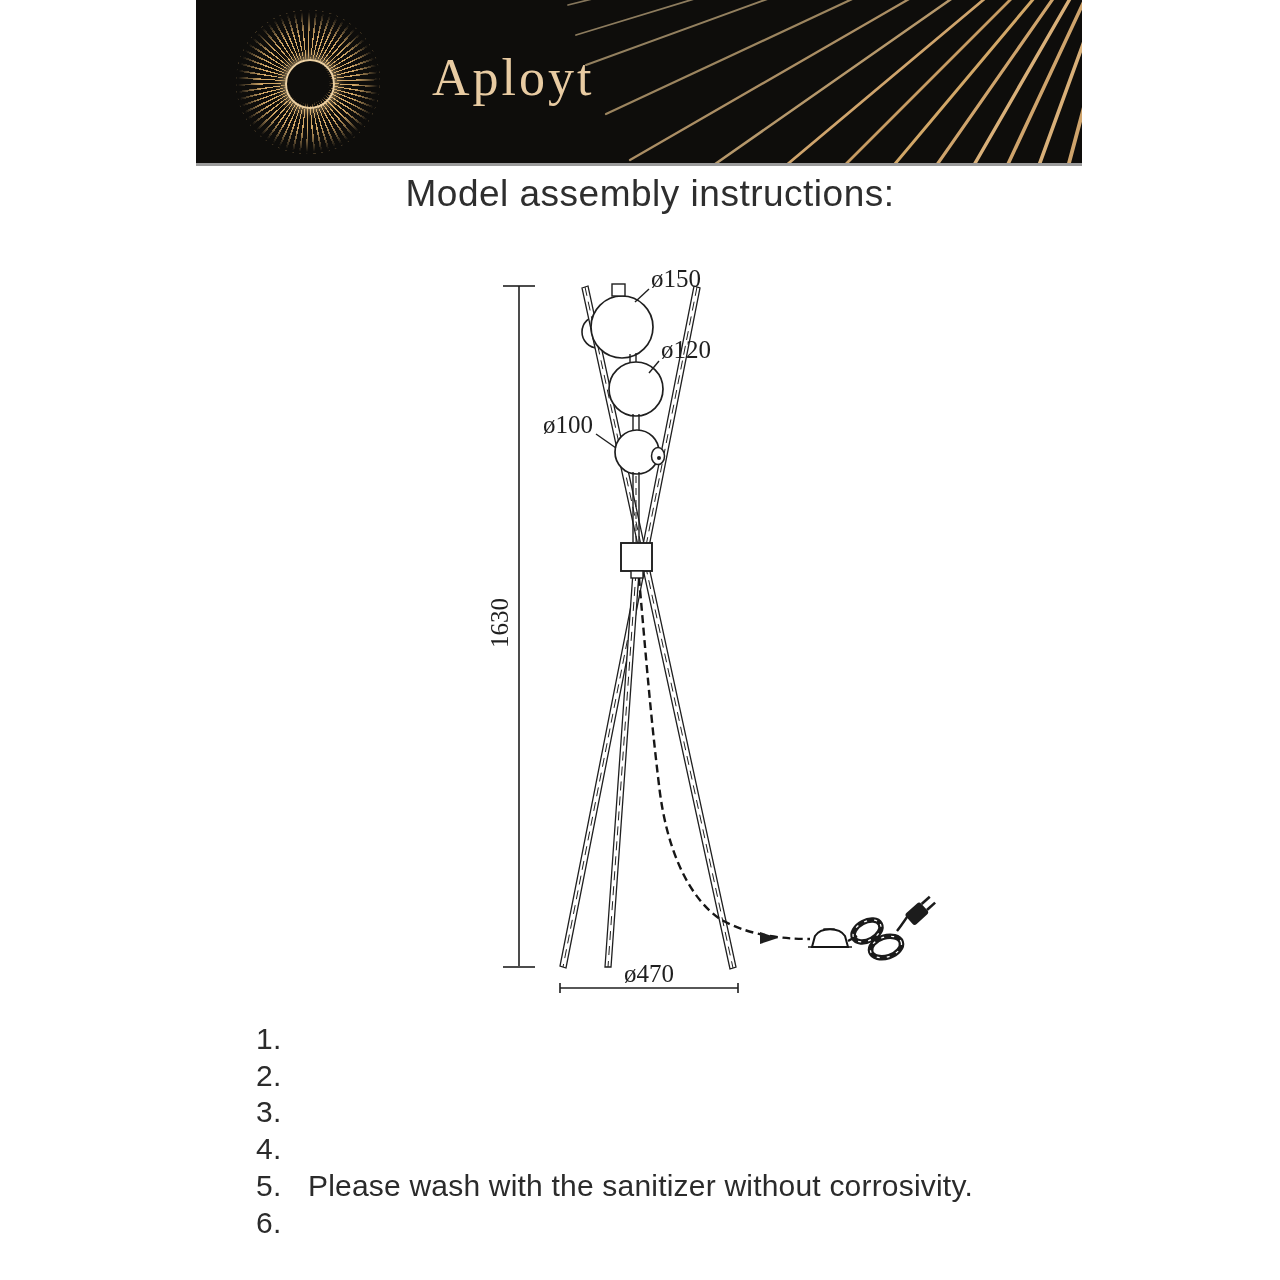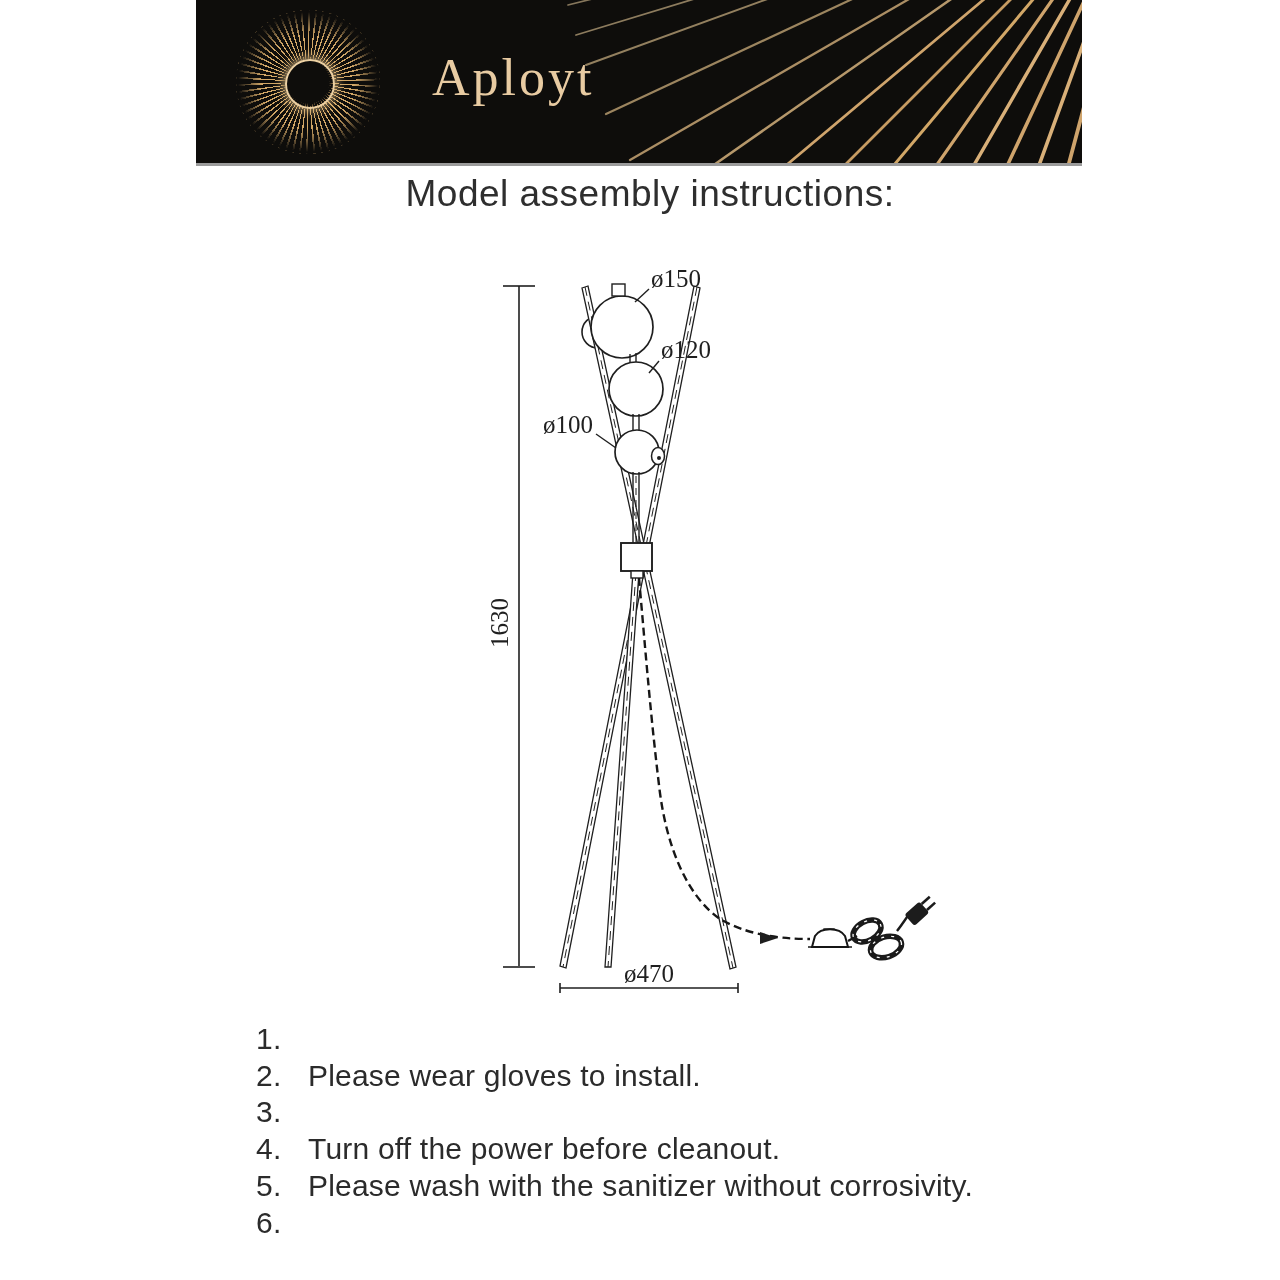--- a/index.html
+++ b/index.html
@@ -147,28 +147,26 @@
     </g>
     <text class="dimtext" x="649" y="982" text-anchor="middle">ø470</text>
   </svg>
 
   <div class="instructions">
     <div class="row">
       <span class="num">1.</span>
     </div>
     <div class="row">
       <span class="num">2.</span>
-      <span>Please wear gloves to install.</span>
     </div>
     <div class="row">
       <span class="num">3.</span>
     </div>
     <div class="row">
       <span class="num">4.</span>
-      <span>Turn off the power before cleanout.</span>
     </div>
     <div class="row">
       <span class="num">5.</span>
       <span>Please wash with the sanitizer without corrosivity.</span>
     </div>
     <div class="row">
       <span class="num">6.</span>
     </div>
   </div>
 

